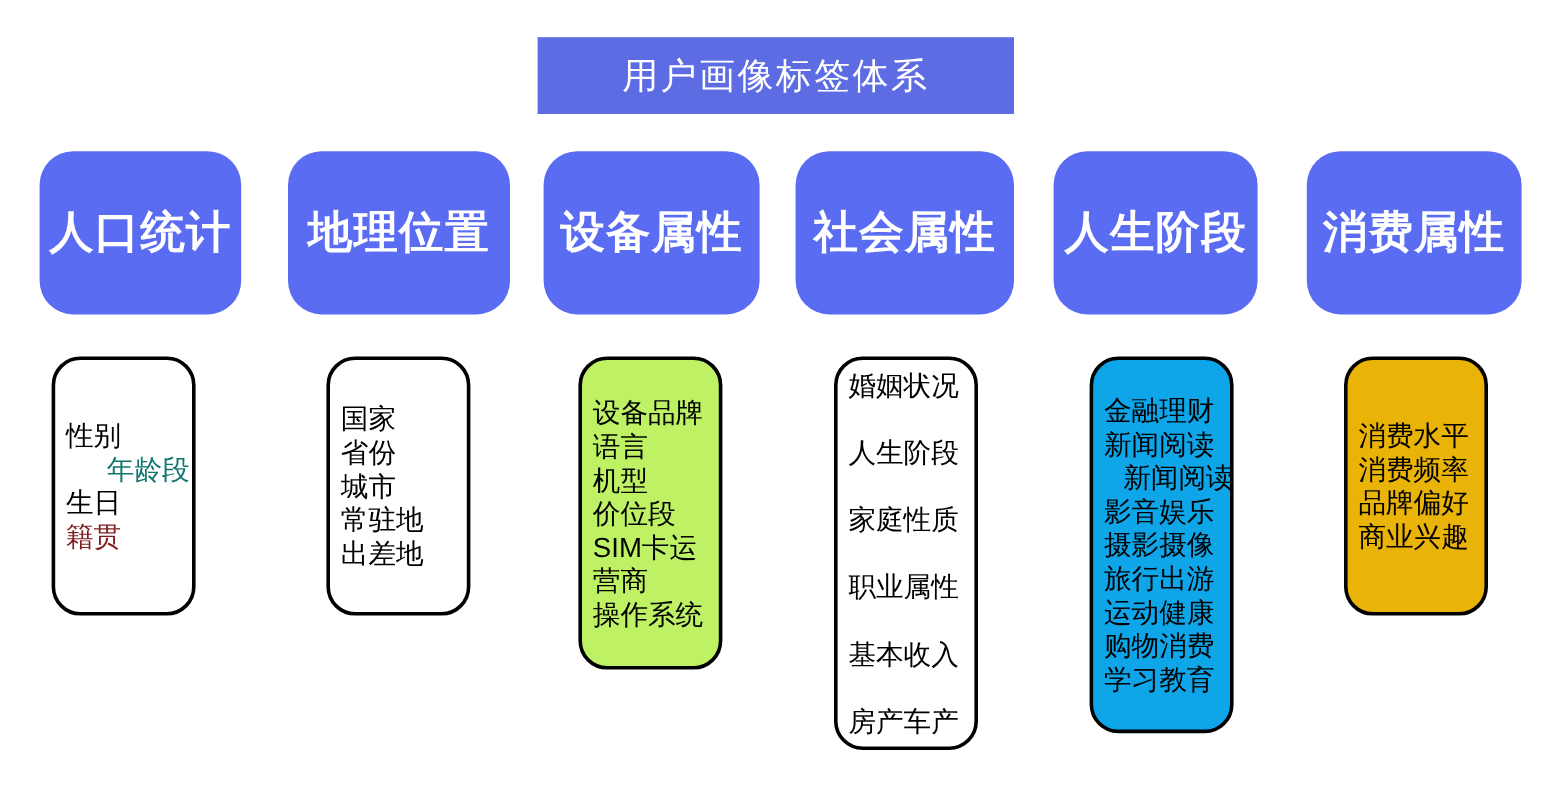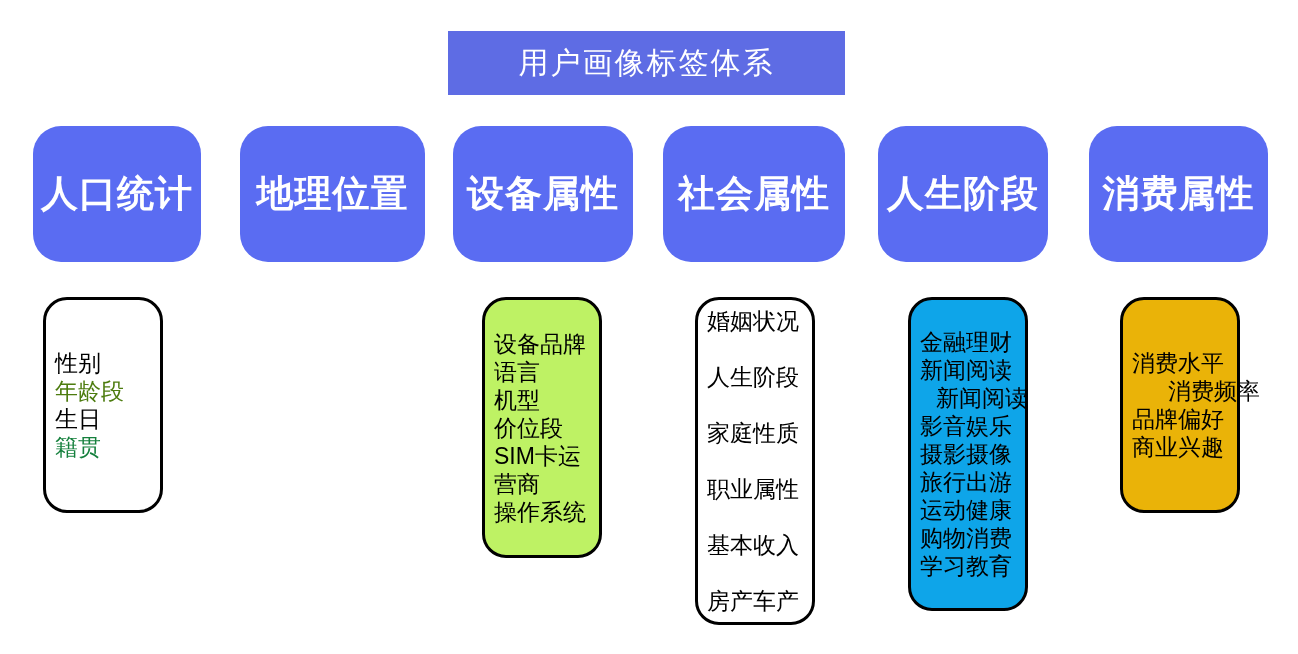--- a/index.html
+++ b/index.html
@@ -83,27 +83,34 @@
 
 <div class="canvas" style="background: rgb(255, 255, 255);">
 
   <div class="title" style="background: rgb(94, 108, 228);">用户画像标签体系</div>
 
   <div class="cat c1" style="background: rgb(90, 108, 242); color: rgb(255, 255, 255);">
     <span>人口统计</span>
   </div>
   <div class="list l1" style="background: rgb(255, 255, 255); border-color: rgb(0, 0, 0);">
     <div class="item" style="color: rgb(0, 0, 0);">性别</div>
-    <div class="item" style="color: #4d7c0f;">年龄段</div>
+    <div class="item" style="color: #0f766e; text-align: right;">年龄段</div>
     <div class="item" style="color: rgb(0, 0, 0);">生日</div>
-    <div class="item" style="color: #15803d;">籍贯</div>
+    <div class="item" style="color: #7f1d1d;">籍贯</div>
   </div>
 
   <div class="cat c2" style="background: rgb(90, 108, 242); color: rgb(255, 255, 255);">
     <span>地理位置</span>
+  </div>
+  <div class="list l2" style="background: rgb(255, 255, 255); border-color: rgb(0, 0, 0);">
+    <div class="item" style="color: rgb(0, 0, 0);">国家</div>
+    <div class="item" style="color: rgb(0, 0, 0);">省份</div>
+    <div class="item" style="color: rgb(0, 0, 0);">城市</div>
+    <div class="item" style="color: rgb(0, 0, 0);">常驻地</div>
+    <div class="item" style="color: rgb(0, 0, 0);">出差地</div>
   </div>
 
   <div class="cat c3" style="background: rgb(90, 108, 242); color: rgb(255, 255, 255);">
     <span>设备属性</span>
   </div>
   <div class="list l3" style="background: #bef264; border-color: rgb(0, 0, 0);">
     <div class="item" style="color: rgb(0, 0, 0);">设备品牌</div>
     <div class="item" style="color: rgb(0, 0, 0);">语言</div>
     <div class="item" style="color: rgb(0, 0, 0);">机型</div>
     <div class="item" style="color: rgb(0, 0, 0);">价位段</div>
@@ -137,18 +144,18 @@
     <div class="item" style="color: rgb(0, 0, 0);">运动健康</div>
     <div class="item" style="color: rgb(0, 0, 0);">购物消费</div>
     <div class="item" style="color: rgb(0, 0, 0);">学习教育</div>
   </div>
 
   <div class="cat c6" style="background: rgb(90, 108, 242); color: rgb(255, 255, 255);">
     <span>消费属性</span>
   </div>
   <div class="list l6" style="background: #eab308; border-color: rgb(0, 0, 0);">
     <div class="item" style="color: rgb(0, 0, 0);">消费水平</div>
-    <div class="item" style="color: rgb(0, 0, 0); margin-left: 36px;">消费频率</div>
+    <div class="item" style="color: rgb(0, 0, 0);">消费频率</div>
     <div class="item" style="color: rgb(0, 0, 0);">品牌偏好</div>
     <div class="item" style="color: rgb(0, 0, 0);">商业兴趣</div>
   </div>
 
 </div>
 
 </body></html>

